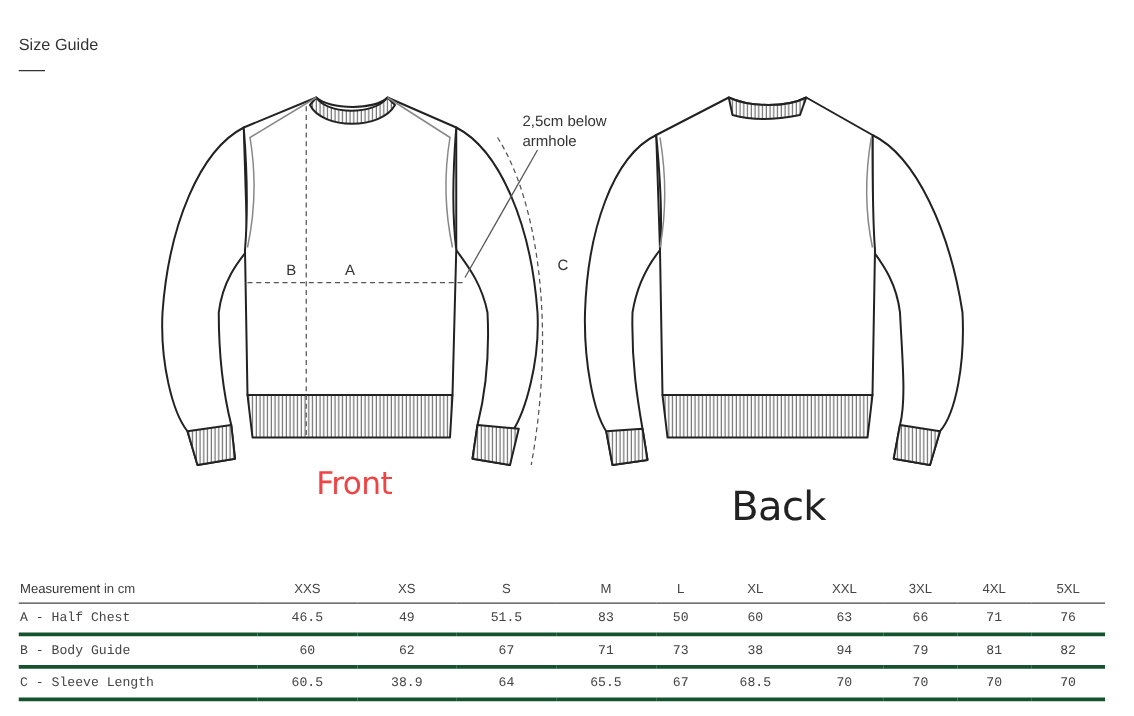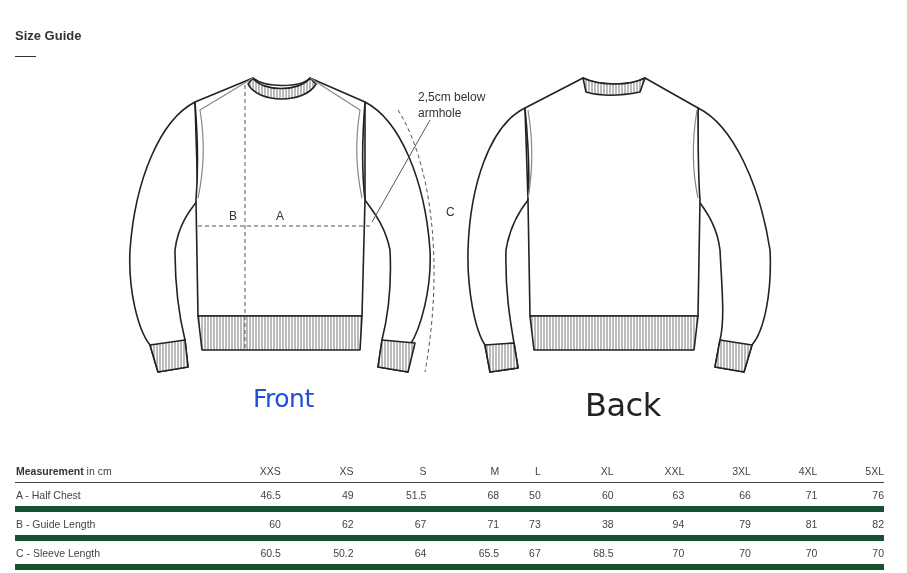--- a/index.html
+++ b/index.html
@@ -1,27 +1,27 @@
 <!DOCTYPE html>
 <html><head>
 <meta charset="utf-8">
 <style>
   html, body { margin:0; padding:0; background:#ffffff; }
   body { width:907px; height:573px; position:relative; overflow:hidden; font-family:"Liberation Sans", sans-serif; color:#333; }
-  .title { position:absolute; left:15px; top:28px; font-size:13px; font-weight:bold; color:#333; }
+  .title { position:absolute; left:15px; top:28px; font-size:13px; font-weight:normal; color:#333; }
   .title-rule { position:absolute; left:15px; top:56px; width:21px; height:1px; background:#333; }
   .diagram { position:absolute; left:0; top:60px; width:907px; height:380px; }
-  .label-front { position:absolute; left:253px; top:384px; font-size:25px; color:#1d4ed8; font-family:"DejaVu Sans", sans-serif; font-weight:normal; letter-spacing:-0.5px; }
+  .label-front { position:absolute; left:253px; top:372px; font-size:25px; color:#ef4444; font-family:"DejaVu Sans", sans-serif; font-weight:normal; letter-spacing:-0.5px; }
   .label-back { position:absolute; left:585px; top:386px; font-size:32px; color:#222; font-family:"DejaVu Sans", sans-serif; letter-spacing:-0.5px; }
   table.sizes { position:absolute; left:15px; top:459px; width:869px; border-collapse:collapse; font-size:10.5px; color:#444; }
-  table.sizes th, table.sizes td { height:23px; padding:0; text-align:right; font-weight:normal; }
+  table.sizes th, table.sizes td { height:23px; padding:0; text-align:center; font-weight:normal; }
   table.sizes thead th { border-bottom:1.5px solid #444; height:23px; }
-  table.sizes tbody td { border-bottom:6px solid #14532d; }
+  table.sizes tbody td { border-bottom:3px solid #14532d;font-family:Liberation Mono, monospace; }
   table.sizes th.first, table.sizes td.first { text-align:left; width:190px; padding-left:1px; }
-  .mhead b { font-weight:bold; color:#333; }
+  .mhead b { font-weight:normal; color:#333; }
 </style>
 </head>
 <body>
 
 <div class="title">Size Guide</div>
 <div class="title-rule"></div>
 
 <svg class="diagram" width="907" height="380" viewBox="0 60 907 380" xmlns="http://www.w3.org/2000/svg">
   <defs>
     <pattern id="rib" width="3" height="10" patternUnits="userSpaceOnUse">
@@ -93,45 +93,45 @@
       <th>4XL</th>
       <th>5XL</th>
     </tr>
   </thead>
   <tbody>
     <tr>
       <td class="first">A - Half Chest</td>
       <td>46.5</td>
       <td>49</td>
       <td>51.5</td>
-      <td>68</td>
+      <td>83</td>
       <td>50</td>
       <td>60</td>
       <td>63</td>
       <td>66</td>
       <td>71</td>
       <td>76</td>
     </tr>
     <tr>
-      <td class="first">B - Guide Length</td>
+      <td class="first">B - Body Guide</td>
       <td>60</td>
       <td>62</td>
       <td>67</td>
       <td>71</td>
       <td>73</td>
       <td>38</td>
       <td>94</td>
       <td>79</td>
       <td>81</td>
       <td>82</td>
     </tr>
     <tr>
       <td class="first">C - Sleeve Length</td>
       <td>60.5</td>
-      <td>50.2</td>
+      <td>38.9</td>
       <td>64</td>
       <td>65.5</td>
       <td>67</td>
       <td>68.5</td>
       <td>70</td>
       <td>70</td>
       <td>70</td>
       <td>70</td>
     </tr>
   </tbody>

